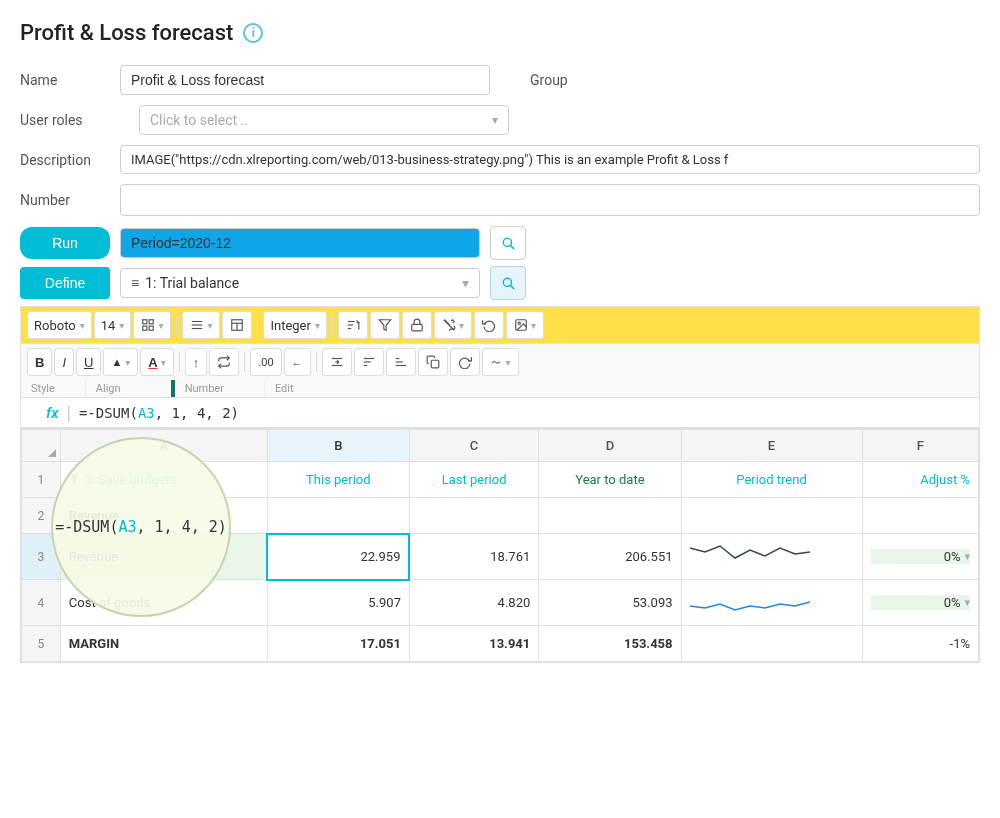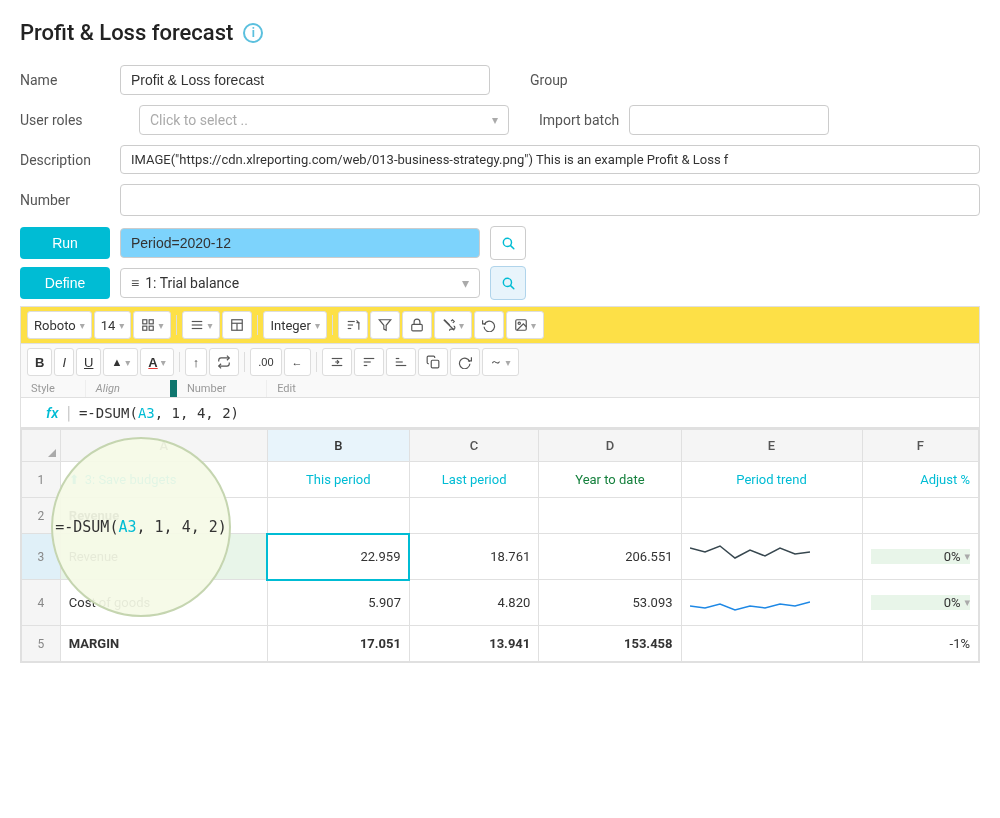--- a/index.html
+++ b/index.html
@@ -150,21 +150,21 @@
     .action-row {
       display: flex;
       align-items: center;
       gap: 10px;
       margin-bottom: 6px;
     }
     .btn-run {
       background: #00bcd4;
       color: #fff;
       border: none;
-      border-radius: 4px;
+      border-radius: 12px;
       padding: 8px 20px;
       font-size: 14px;
       font-weight: 500;
       cursor: pointer;
       width: 90px;
     }
     .btn-define {
       background: #00bcd4;
       color: #fff;
       border: none;
@@ -174,21 +174,21 @@
       font-weight: 500;
       cursor: pointer;
       width: 90px;
     }
     .run-input {
       border: 1px solid #ccc;
       border-radius: 4px;
       padding: 6px 10px;
       font-size: 14px;
       color: #333;
-      background: #7dd3fc;
+      background: #0ea5e9;
       width: 360px;
     }
     .search-btn {
       border: 1px solid #ccc;
       border-radius: 4px;
       padding: 6px 10px;
       background: #fff;
       cursor: pointer;
       display: flex;
       align-items: center;
@@ -392,24 +392,20 @@
     <div class="group-section">
       <span class="group-label">Group</span>
     </div>
   </div>
 
   <div class="form-row">
     <span class="form-label">User roles</span>
     <div class="form-input-placeholder">
       <span>Click to select ..</span>
       <span class="arrow">▾</span>
-    </div>
-    <div class="import-section">
-      <span class="import-label">Import batch</span>
-      <input class="import-input" type="text" value="" style="">
     </div>
   </div>
 
   <div class="form-row">
     <span class="form-label">Description</span>
     <div class="description-input" style="flex:1; border:1px solid #ccc; border-radius:4px; padding:6px 10px; font-size:13px; color:#333; white-space:nowrap; overflow:hidden; text-overflow:ellipsis;">IMAGE("https://cdn.xlreporting.com/web/013-business-strategy.png") This is an example Profit &amp; Loss f</div>
   </div>
 
   <div class="form-row">
     <span class="form-label">Number</span>
@@ -589,21 +585,21 @@
           <path d="M20.49 15a9 9 0 1 1-.49-3.51"></path>
         </svg>
     </button>
     <button class="tb-btn">～
       <span style="color:#aaa;font-size:10px;">▾</span>
     </button>
   </div>
 
   <div style="display:flex; border:1px solid #e0e0e0; border-top:none; border-bottom:none; background:#f9f9f9; font-size:11px; color:#999;">
     <span style="padding:2px 30px 2px 10px; border-right:1px solid #eee;">Style</span>
-    <span style="padding:2px 50px 2px 10px; border-right:7px solid #0f766e;font-style:italic;">Align</span>
+    <span style="padding:2px 50px 2px 10px; border-right:4px solid #0f766e;">Align</span>
     <span style="padding:2px 40px 2px 10px; border-right:1px solid #eee;">Number</span>
     <span style="padding:2px 40px 2px 10px;">Edit</span>
   </div>
 
   <div class="formula-bar">
     <span class="fx-label">fx</span>
     <span style="color:#ccc; font-size:18px;">|</span>
     <span class="formula-text">
       =-DSUM(<span style="color:#00bcd4;">A3</span>, 1, 4, 2)
     </span>

